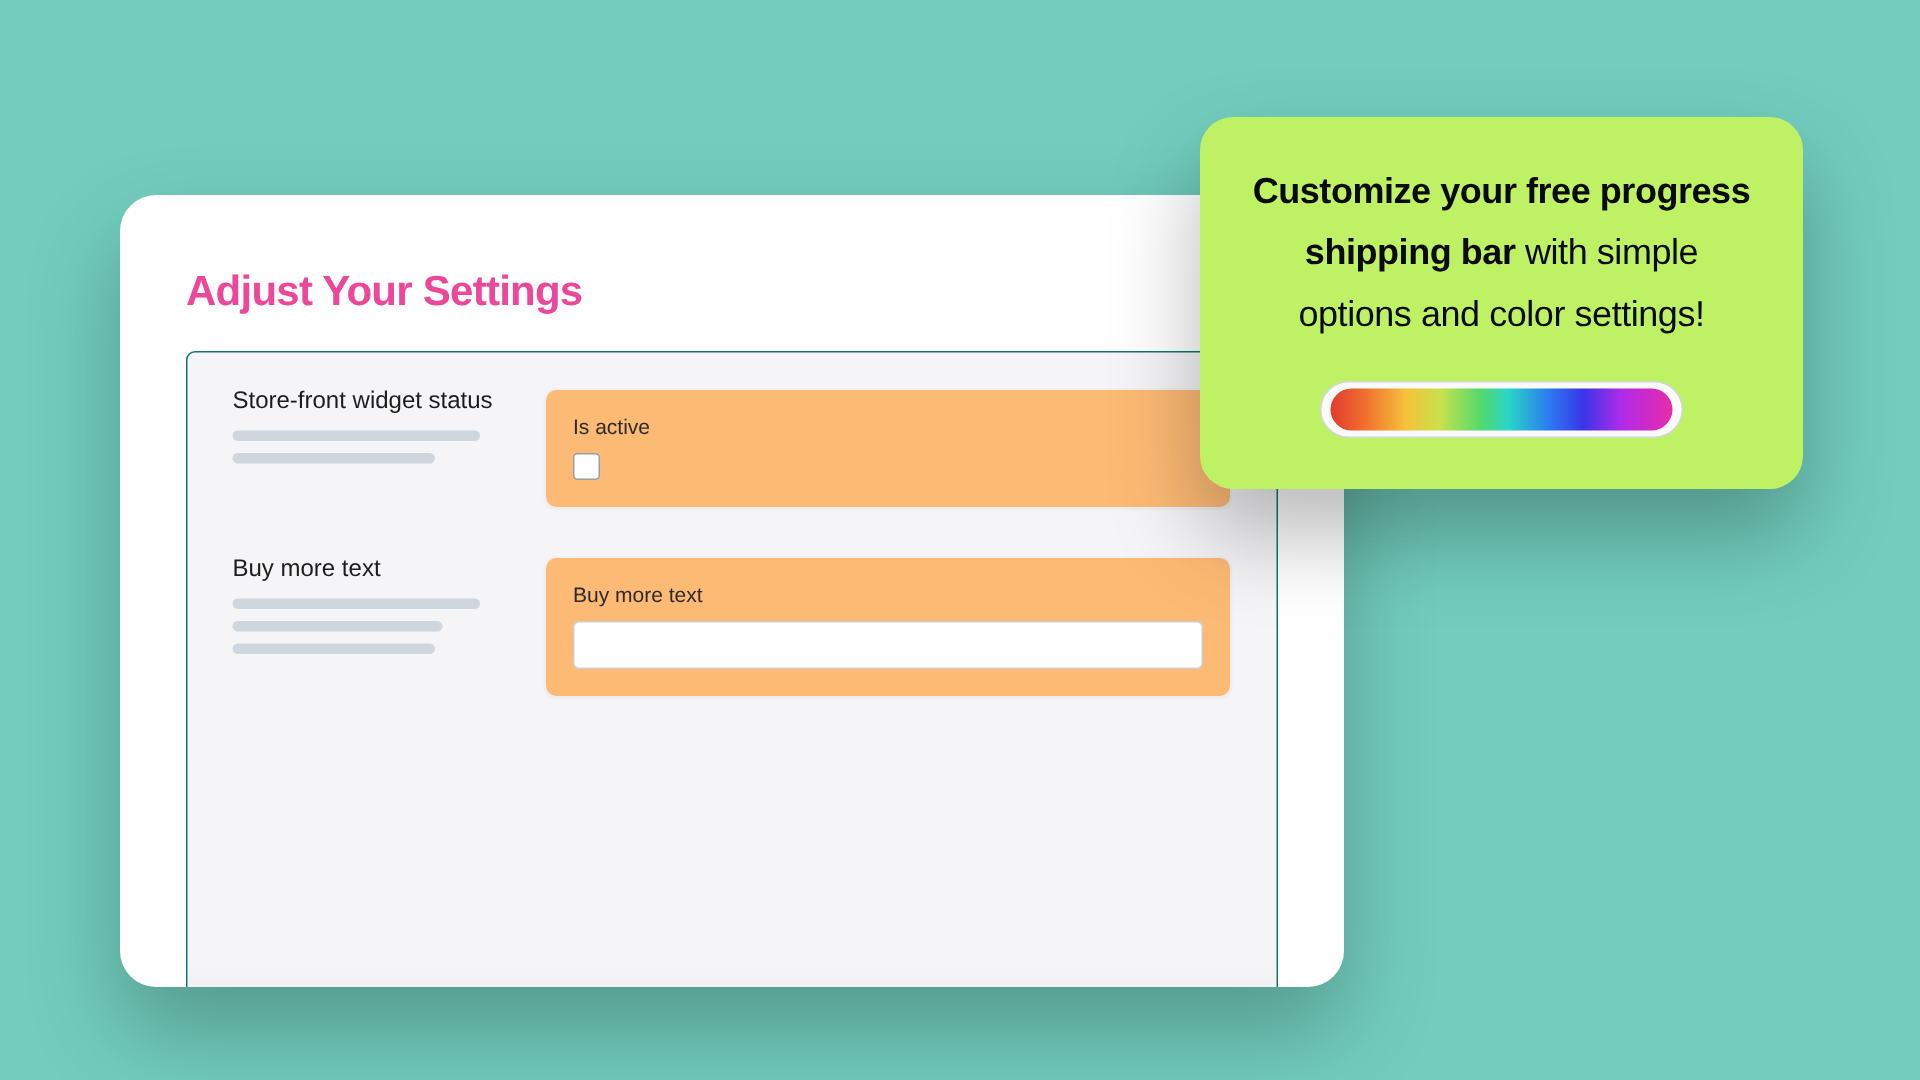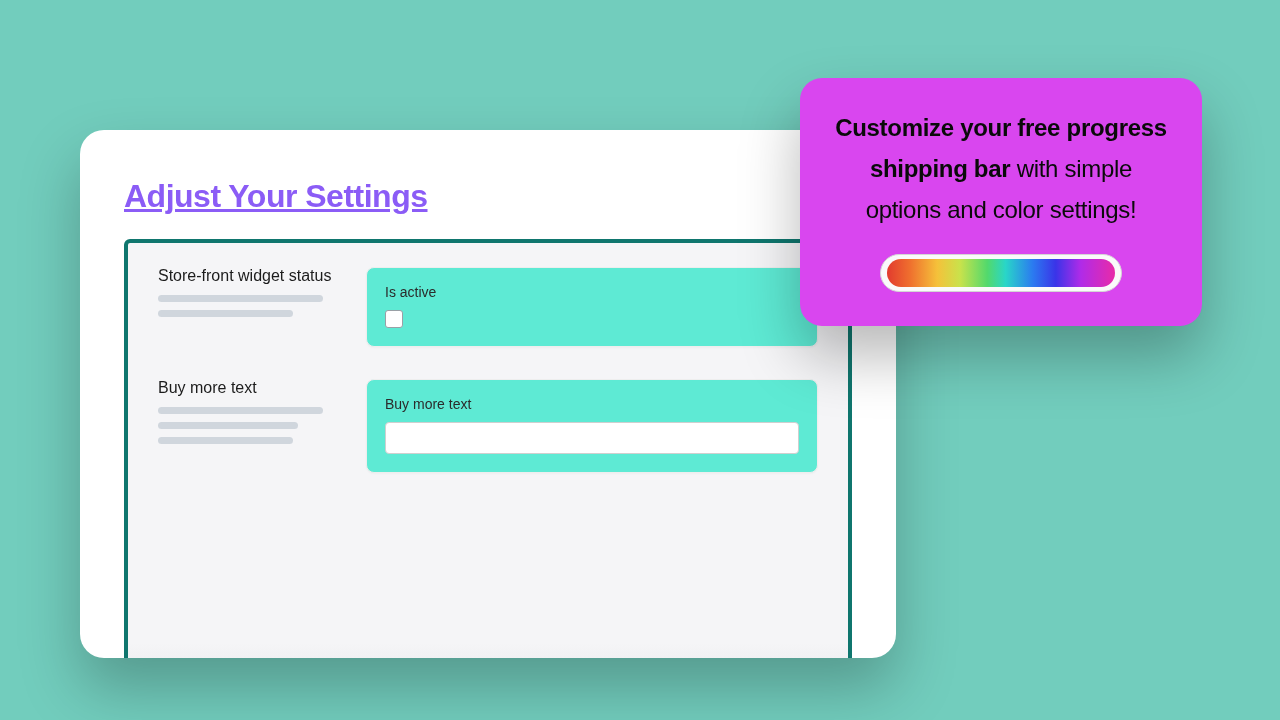--- a/index.html
+++ b/index.html
@@ -16,30 +16,29 @@
     left: 80px;
     top: 130px;
     width: 816px;
     height: 528px;
     background: #ffffff;
     border-radius: 24px;
     box-shadow: 0 30px 60px rgba(0,0,0,0.25);
     overflow: hidden;
   }
   .main-title {
-    font-size: 32px;
+    font-size: 28px;
     font-weight: 700;
-    color: #8b5cf6;
+    color: #ec4899;
     letter-spacing: -0.5px;
     padding: 48px 44px 24px 44px;
-    text-decoration: underline;
   }
   .settings-panel {
     margin: 0 44px 0 44px;
-    border: 4px solid #0f766e;
+    border: 1px solid #0f766e;
     border-radius: 6px;
     background: #f5f5f7;
     height: 468px;
     overflow: hidden;
     position: relative;
   }
   .settings-panel::after {
     content: "";
     position: absolute;
     left: 0; right: 0; bottom: 0;
@@ -63,21 +62,21 @@
     height: 7px;
     background: #d0d6dd;
     border-radius: 4px;
     margin-bottom: 8px;
   }
   .sk-a { width: 165px; }
   .sk-b { width: 135px; }
   .sk-c { width: 140px; }
   .right-col {
     flex: 1;
-    background: #5eead4;
+    background: #fdba74;
     border: 1px solid #eee;
     border-radius: 8px;
     padding: 16px 18px 18px 18px;
     box-shadow: 0 1px 2px rgba(0,0,0,0.03);
   }
   .field-label {
     font-size: 14px;
     color: #2b2b2b;
     margin-bottom: 10px;
   }
@@ -95,21 +94,21 @@
     border-radius: 4px;
     background: #fff;
     padding: 4px 8px;
     font-size: 14px;
   }
   .callout {
     position: absolute;
     left: 800px;
     top: 78px;
     width: 402px;
-    background: #d946ef;
+    background: #bef264;
     border-radius: 22px;
     box-shadow: 0 30px 60px rgba(0,0,0,0.28);
     padding: 30px 34px 34px 34px;
     text-align: center;
   }
   .callout-text {
     font-size: 24px;
     line-height: 1.7;
     color: #0a0a0a;
     font-weight: 400;

